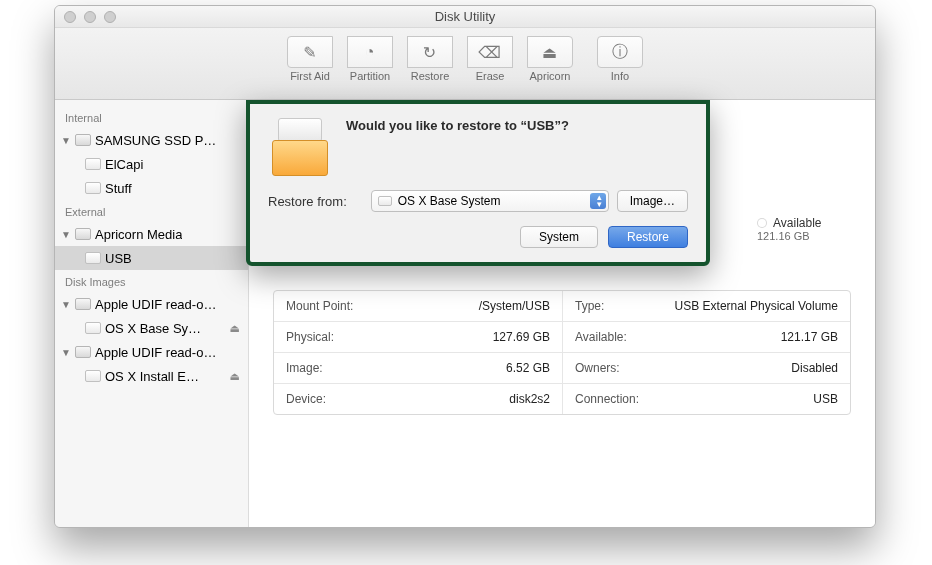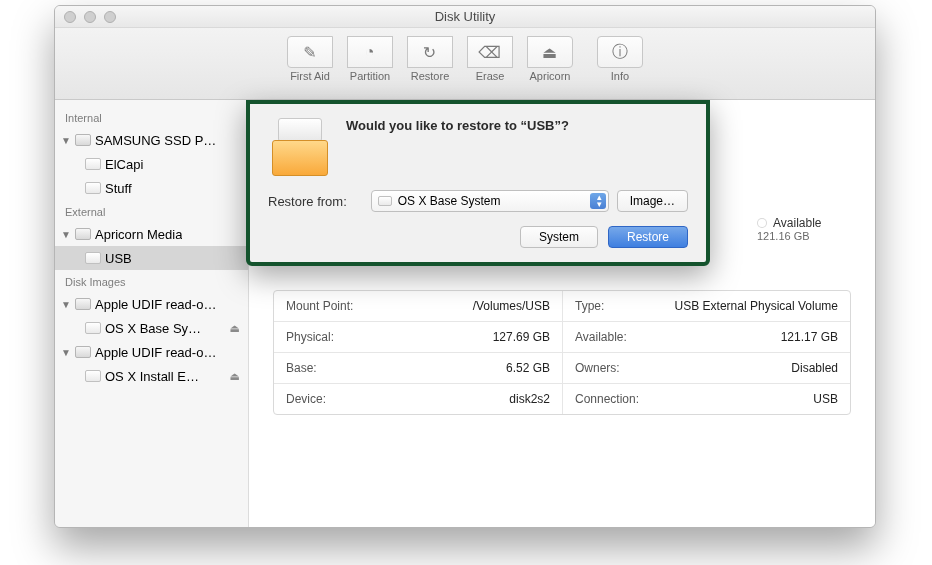--- a/index.html
+++ b/index.html
@@ -212,36 +212,36 @@
               <span class="dot" style="background:#ffffff;border:1px solid rgba(0,0,0,0.15)"></span>
               <span>Available</span>
             </div>
             <div>121.16 GB</div>
           </div>
         </div>
 
       <div class="info-table">
         <div class="cell">
             <span class="ck">Mount Point:</span>
-            <span class="cv">/Volumes/USB</span>
+            <span class="cv">/System/USB</span>
           </div>
         <div class="cell r">
             <span class="ck">Type:</span>
             <span class="cv">USB External Physical Volume</span>
           </div>
         <div class="cell">
             <span class="ck">Physical:</span>
             <span class="cv">127.69 GB</span>
           </div>
         <div class="cell r">
             <span class="ck">Available:</span>
             <span class="cv">121.17 GB</span>
           </div>
         <div class="cell">
-            <span class="ck">Base:</span>
+            <span class="ck">Image:</span>
             <span class="cv">6.52 GB</span>
           </div>
         <div class="cell r">
             <span class="ck">Owners:</span>
             <span class="cv">Disabled</span>
           </div>
         <div class="cell">
             <span class="ck">Device:</span>
             <span class="cv">disk2s2</span>
           </div>

